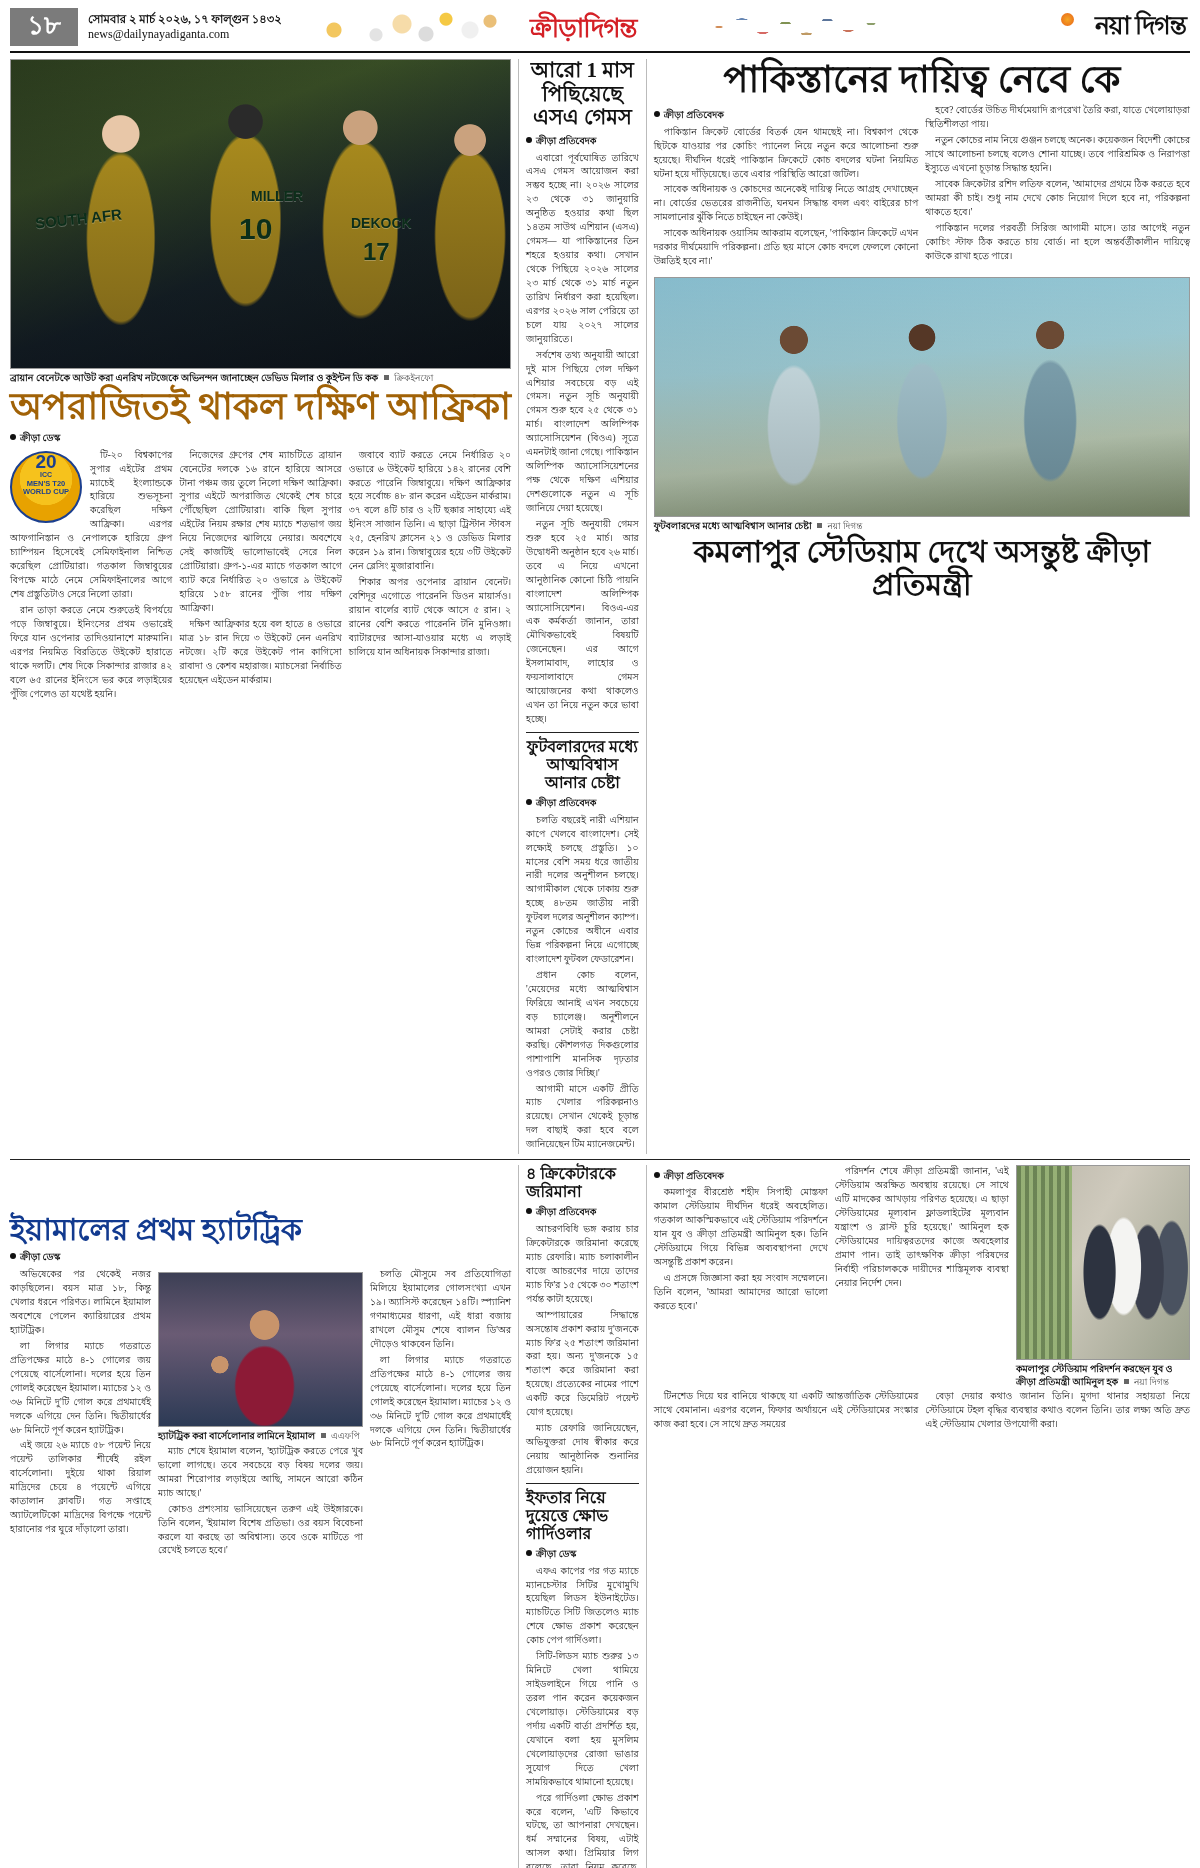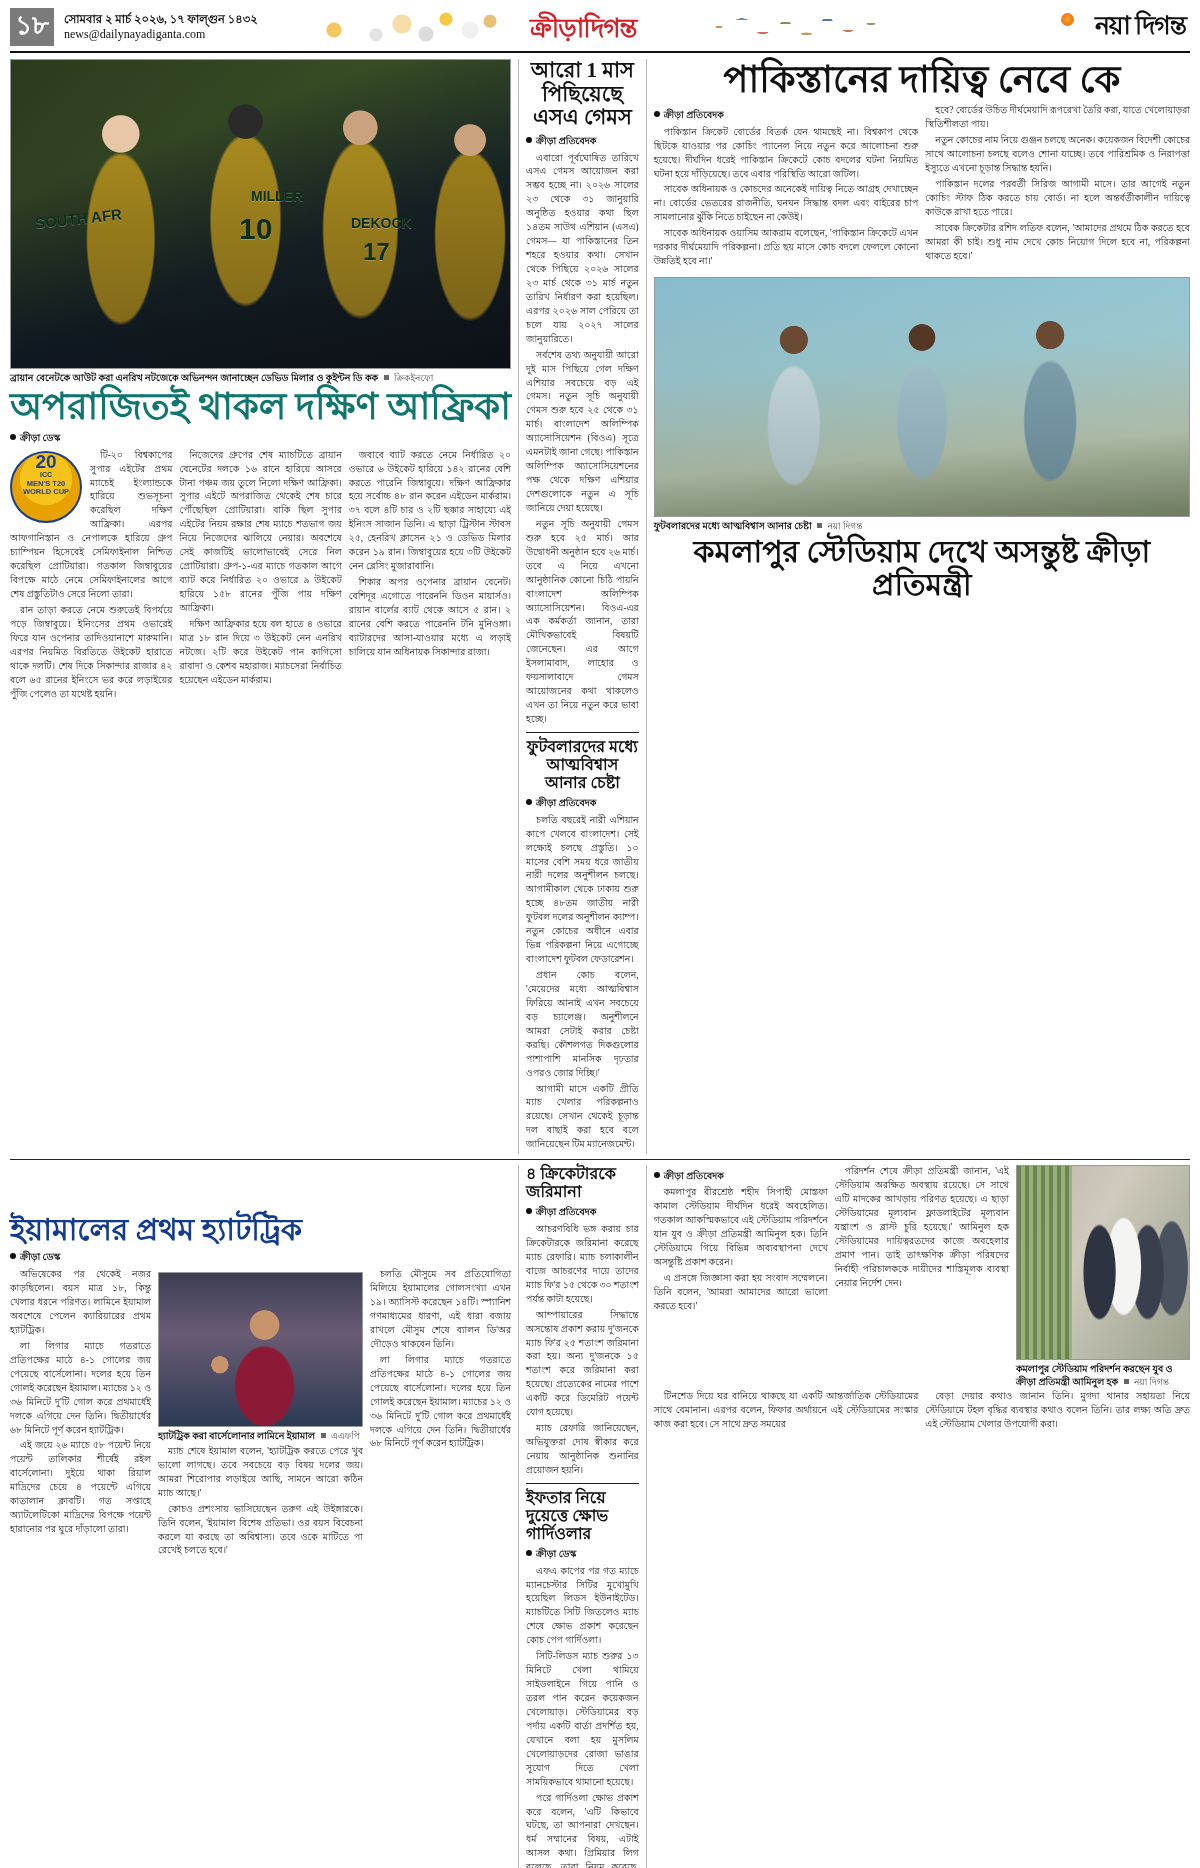--- a/index.html
+++ b/index.html
@@ -9,21 +9,21 @@
     background:#ffffff;
     font-family:"Liberation Serif", serif;
     color:#111;
     overflow:hidden;
   }
   .page { position:relative; width:1200px; height:1868px; padding:6px 10px; }
 
   
   .masthead { display:flex; align-items:center; height:42px; position:relative; }
   .pageno {
-    width:44px; height:38px; background:#7b7b7b; color:#fff;
+    width:68px; height:38px; background:#7b7b7b; color:#fff;
     display:flex; align-items:center; justify-content:center;
     font-size:26px; font-weight:bold; font-family:"Liberation Sans",sans-serif;
   }
   .mh-date { margin-left:10px; line-height:1.25; }
   .mh-date .d1 { font-size:11.5px; font-weight:bold; }
   .mh-date .d2 { font-size:12px; }
   .mh-collage {
     position:absolute; left:300px; top:0; width:200px; height:40px;
     background:
       radial-gradient(circle at 12% 60%, #f2c14e 0 7px, transparent 8px),
@@ -161,21 +161,21 @@
       radial-gradient(ellipse 24px 70px at 76% 55%, #3a3f4d 0 65%, transparent 69%),
       radial-gradient(ellipse 24px 70px at 90% 53%, #4a5260 0 65%, transparent 69%);
   }
 
   .caption { font-size:9.5px; font-weight:bold; padding:3px 0 2px; line-height:1.3; }
   .caption .credit { font-weight:normal; font-size:9px; color:#444; }
   .sq { display:inline-block; width:5px; height:5px; background:#666; margin:0 3px 1px; }
 
   
   .hl-red {
-    color:#0f766e; font-weight:bold; line-height:1.08;
+    color:#a16207; font-weight:bold; line-height:1.08;
     font-family:"Liberation Serif", serif;
   }
   .hl-blue {
     color:#123a8f; font-weight:bold; line-height:1.1;
     font-family:"Liberation Serif", serif;
     margin-top:48px;
   }
   .hl-black { color:#111; font-weight:bold; line-height:1.12; }
   .h-mega  { font-size:37px; }
   .h-big   { font-size:30px; }
@@ -295,22 +295,22 @@
       <div class="body-cols" style="margin-top:4px;">
         <div class="bcol txt">
           <div class="byline"><span class="dot"></span><span>ক্রীড়া প্রতিবেদক</span></div>
           <p>পাকিস্তান ক্রিকেট বোর্ডের বিতর্ক যেন থামছেই না। বিশ্বকাপ থেকে ছিটকে যাওয়ার পর কোচিং প্যানেল নিয়ে নতুন করে আলোচনা শুরু হয়েছে। দীর্ঘদিন ধরেই পাকিস্তান ক্রিকেটে কোচ বদলের ঘটনা নিয়মিত ঘটনা হয়ে দাঁড়িয়েছে। তবে এবার পরিস্থিতি আরো জটিল।</p>
           <p>সাবেক অধিনায়ক ও কোচদের অনেকেই দায়িত্ব নিতে আগ্রহ দেখাচ্ছেন না। বোর্ডের ভেতরের রাজনীতি, ঘনঘন সিদ্ধান্ত বদল এবং বাইরের চাপ সামলানোর ঝুঁকি নিতে চাইছেন না কেউই।</p>
           <p>সাবেক অধিনায়ক ওয়াসিম আকরাম বলেছেন, 'পাকিস্তান ক্রিকেটে এখন দরকার দীর্ঘমেয়াদি পরিকল্পনা। প্রতি ছয় মাসে কোচ বদলে ফেললে কোনো উন্নতিই হবে না।'</p>
         </div>
         <div class="bcol txt">
           <p>হবে? বোর্ডের উচিত দীর্ঘমেয়াদি রূপরেখা তৈরি করা, যাতে খেলোয়াড়রা স্থিতিশীলতা পায়।</p>
           <p>নতুন কোচের নাম নিয়ে গুঞ্জন চলছে অনেক। কয়েকজন বিদেশী কোচের সাথে আলোচনা চলছে বলেও শোনা যাচ্ছে। তবে পারিশ্রমিক ও নিরাপত্তা ইস্যুতে এখনো চূড়ান্ত সিদ্ধান্ত হয়নি।</p>
+          <p>সাবেক ক্রিকেটার রশিদ লতিফ বলেন, 'আমাদের প্রথমে ঠিক করতে হবে আমরা কী চাই। শুধু নাম দেখে কোচ নিয়োগ দিলে হবে না, পরিকল্পনা থাকতে হবে।'</p>
           <p>পাকিস্তান দলের পরবর্তী সিরিজ আগামী মাসে। তার আগেই নতুন কোচিং স্টাফ ঠিক করতে চায় বোর্ড। না হলে অন্তর্বর্তীকালীন দায়িত্বে কাউকে রাখা হতে পারে।</p>
-          <p>সাবেক ক্রিকেটার রশিদ লতিফ বলেন, 'আমাদের প্রথমে ঠিক করতে হবে আমরা কী চাই। শুধু নাম দেখে কোচ নিয়োগ দিলে হবে না, পরিকল্পনা থাকতে হবে।'</p>
         </div>
       </div>
       <div style="margin-top:6px;" class="photo ph-football"></div>
       <div class="caption">
         <span>ফুটবলারদের মধ্যে আত্মবিশ্বাস আনার চেষ্টা</span>
         <span class="sq"></span>
         <span class="credit">নয়া দিগন্ত</span>
       </div>
       <div class="hl-black h-big ctr" style="">কমলাপুর স্টেডিয়াম দেখে অসন্তুষ্ট ক্রীড়া প্রতিমন্ত্রী</div>
     </div>

